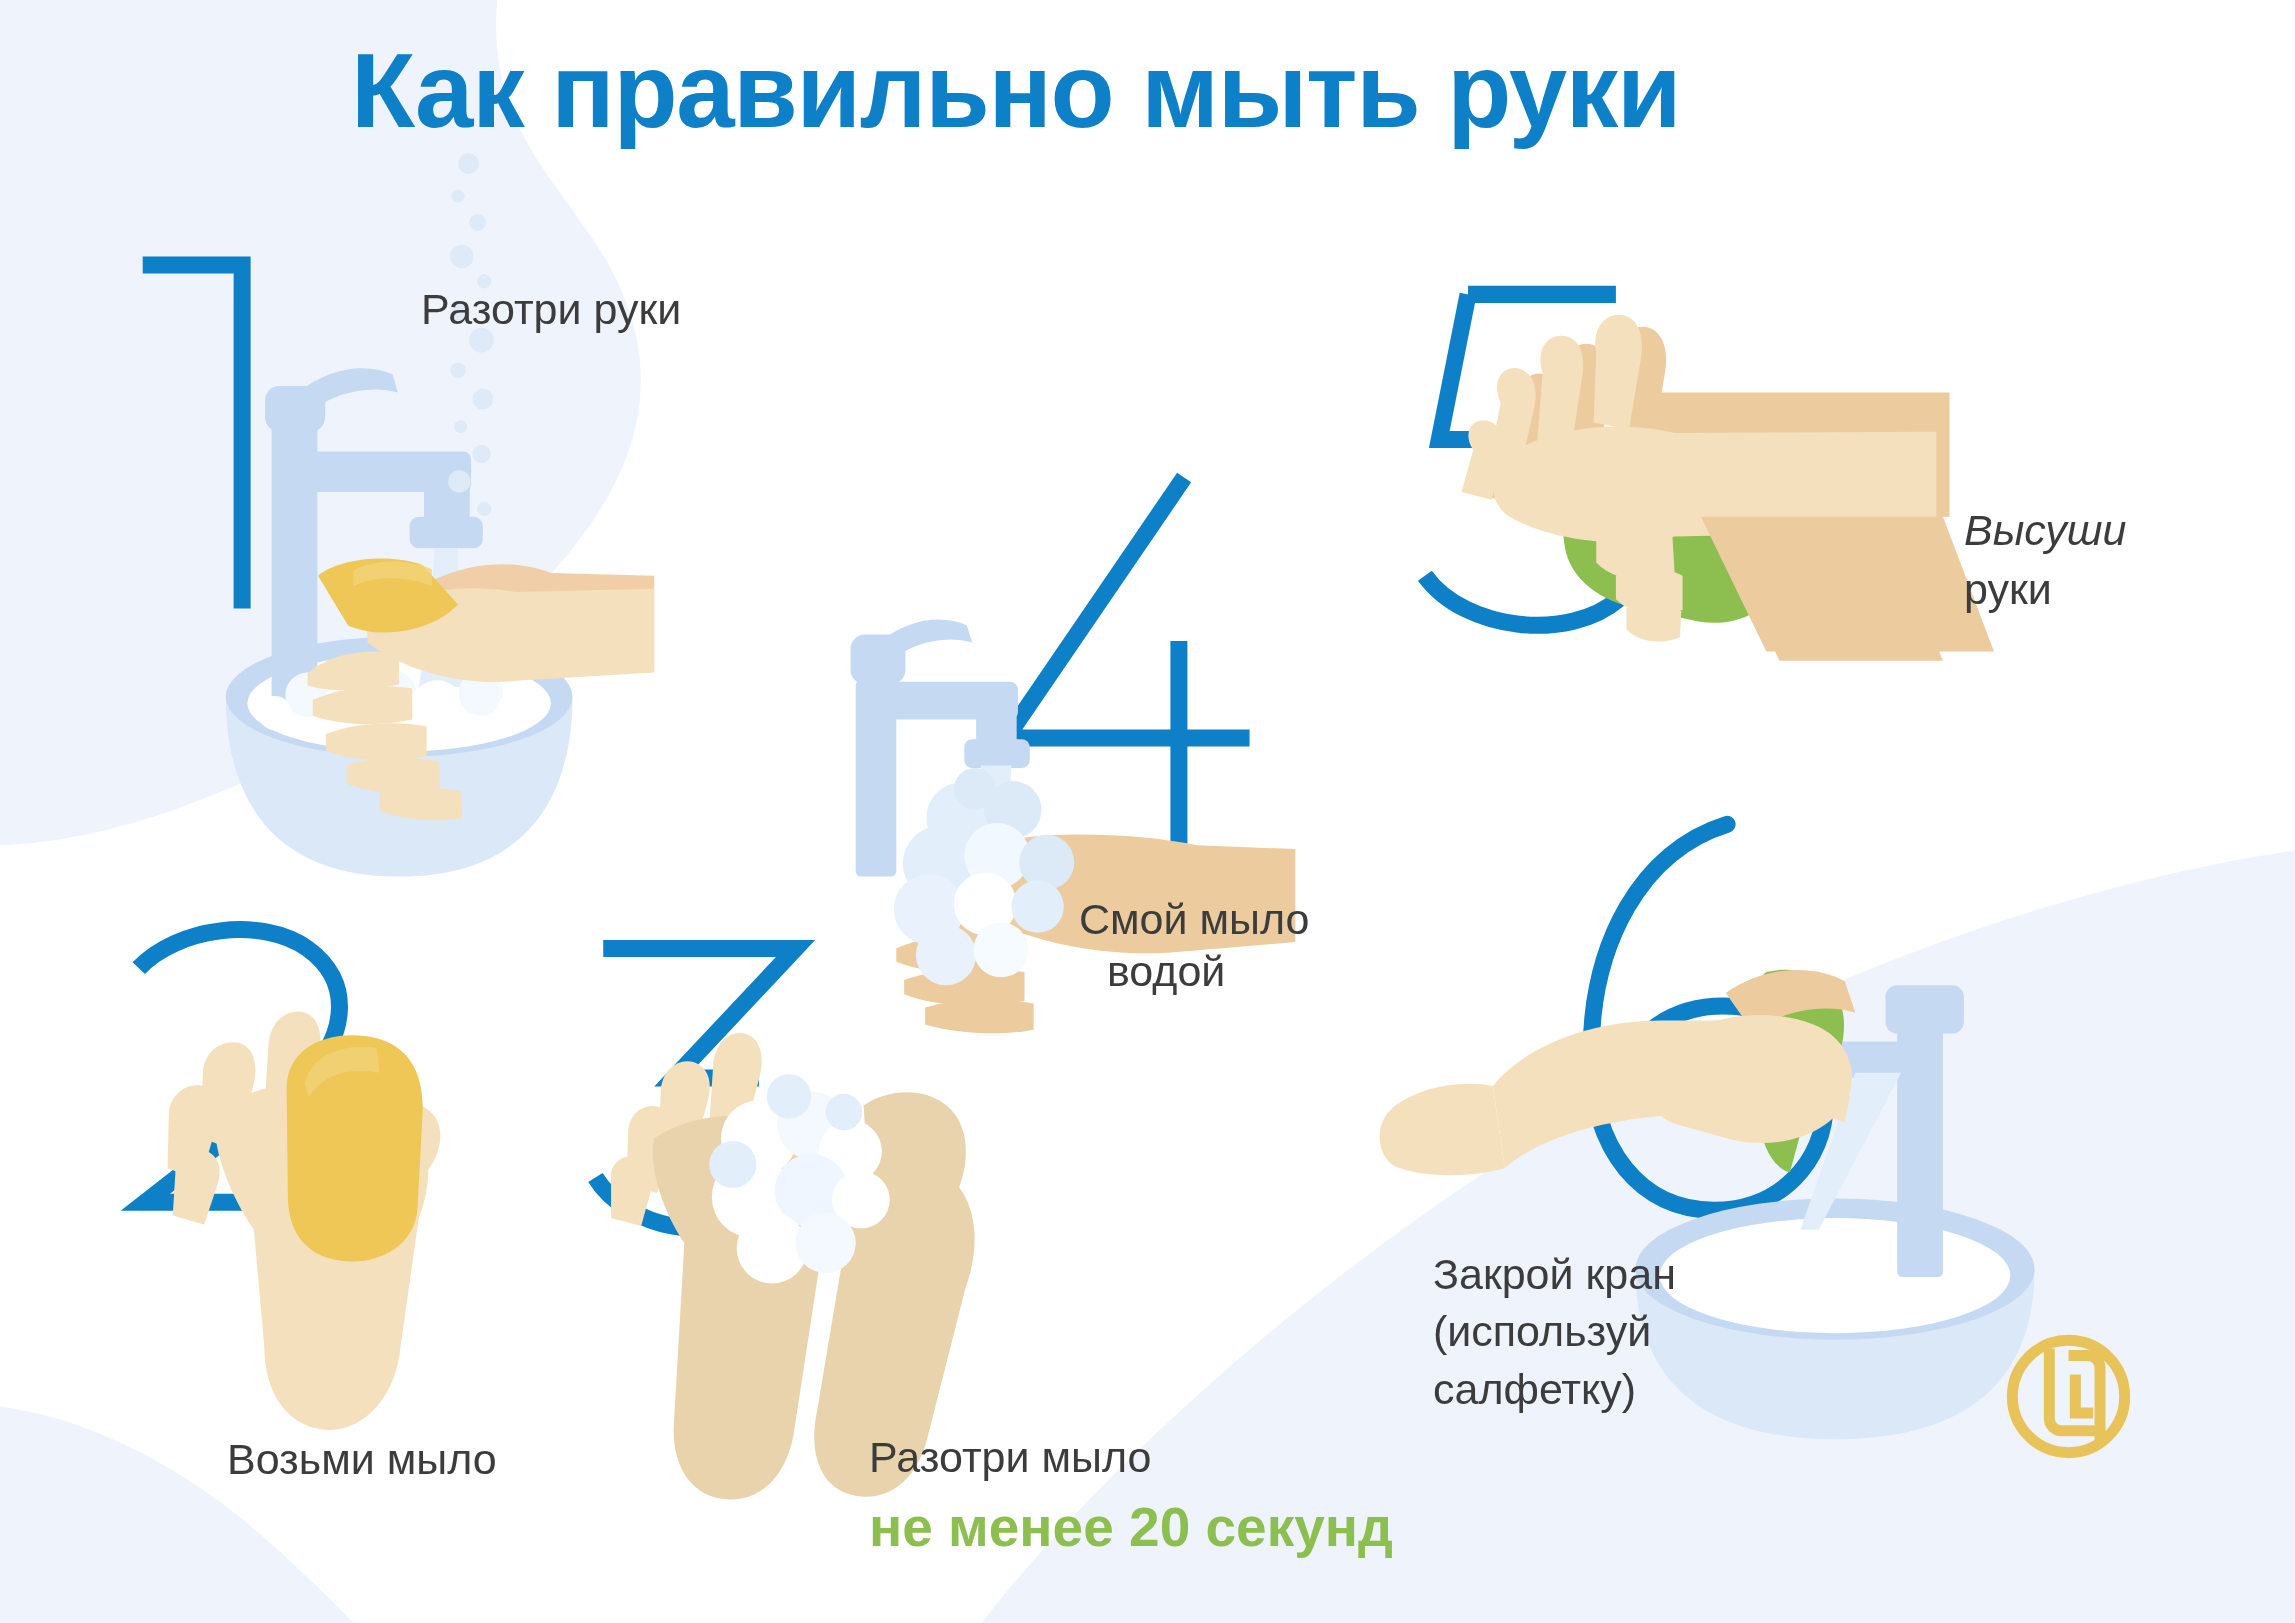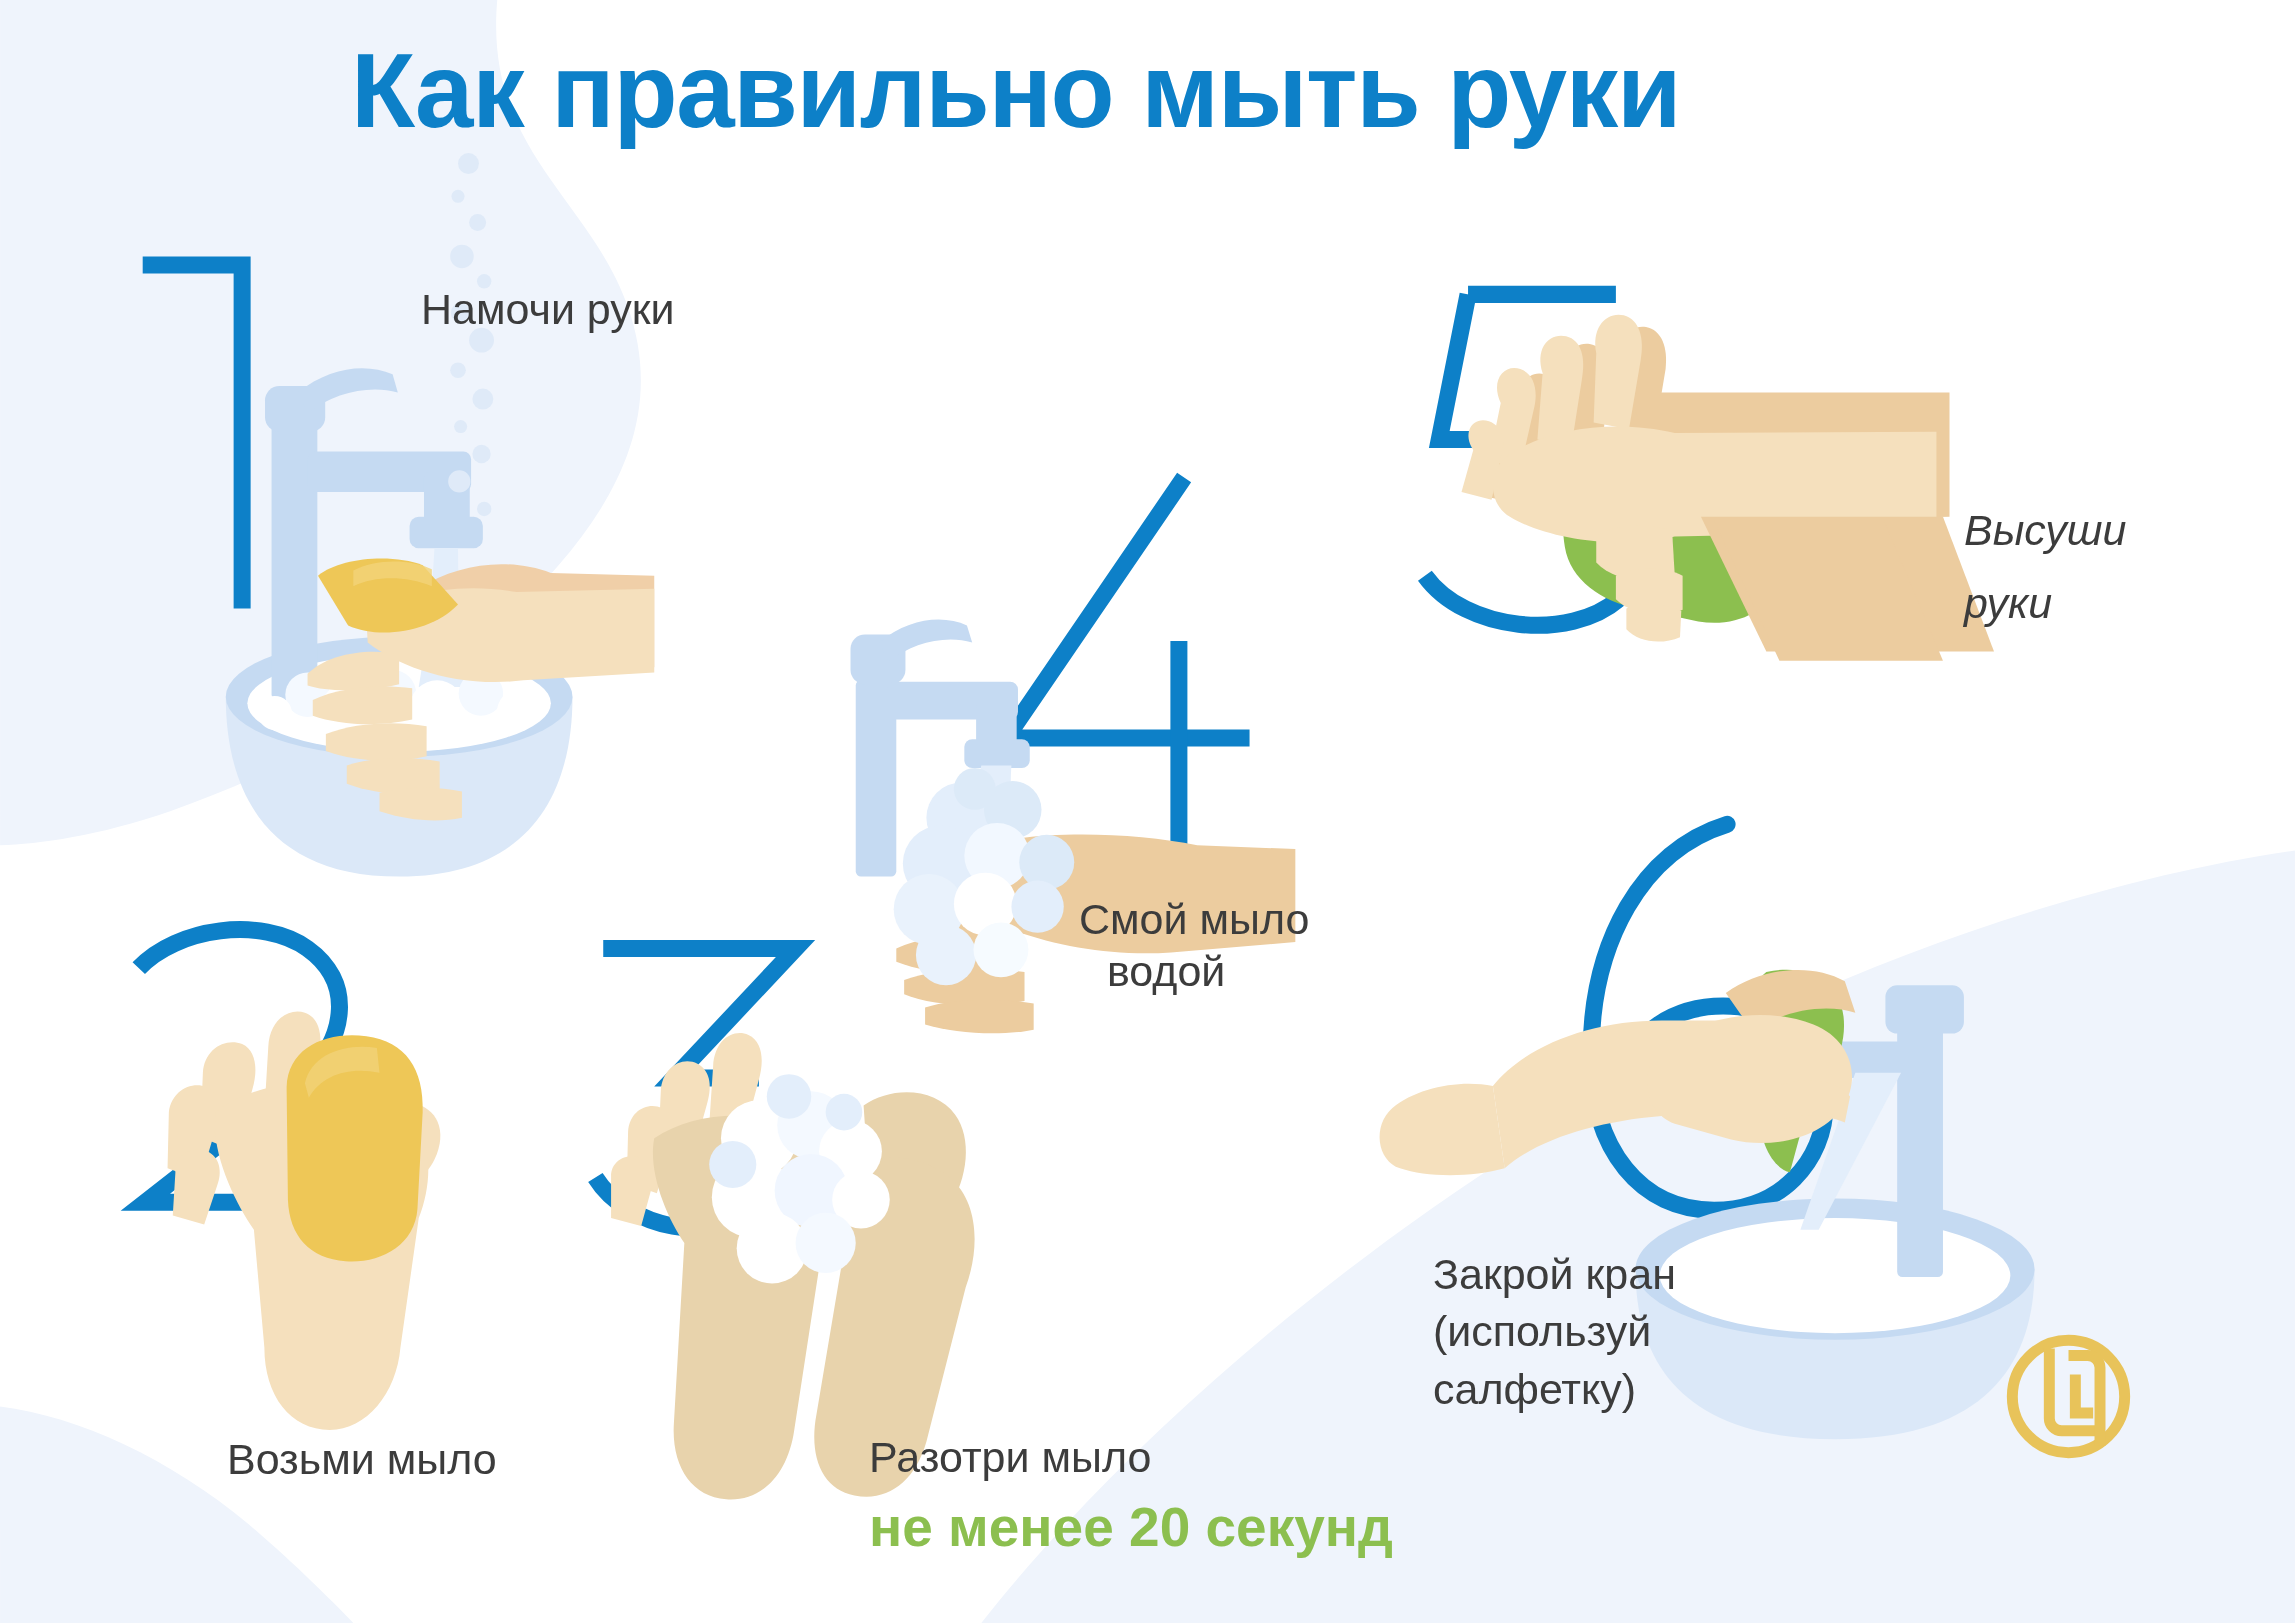--- a/index.html
+++ b/index.html
@@ -344,31 +344,31 @@
     </g>
   </svg>
 
   <svg style="position:absolute;left:2000px;top:1328px;width:137px;height:137px;" viewBox="0 0 100 100" xmlns="http://www.w3.org/2000/svg">
     <circle cx="50" cy="50" r="41" fill="none" stroke="#e8c35a" stroke-width="8"></circle>
     <path d="M36,15 L36,66 a9,9 0 0 0 9,9 L72,75" fill="none" stroke="#e8c35a" stroke-width="8"></path>
     <path d="M50,20 L64,20 a9,9 0 0 1 9,9 L73,86" fill="none" stroke="#e8c35a" stroke-width="8"></path>
     <path d="M55,34 L55,62 L68,62" fill="none" stroke="#e8c35a" stroke-width="8"></path>
   </svg>
 
-  <div class="txt step-label" style="left:421px;top:284px;">Намочи руки</div>
+  <div class="txt step-label" style="left:421px;top:284px;">Разотри руки</div>
 
   <div class="txt step-label" style="left:195px;top:1434px;margin-left:32px;">Возьми мыло</div>
 
   <div class="txt step-label" style="left:869px;top:1432px;">Разотри мыло</div>
   <div class="txt step-sub" style="left:869px;top:1495px;">не менее 20 секунд</div>
 
   <div class="txt step-label" style="left:1079px;top:894px;">Смой мыло</div>
   <div class="txt step-label" style="left:1107px;top:946px;">водой</div>
 
   <div class="txt step-label" style="left:1964px;top:505px;font-style:italic;">Высуши</div>
-  <div class="txt step-label" style="left:1964px;top:578px;font-style:italic;">руки</div>
+  <div class="txt step-label" style="left:1964px;top:564px;">руки</div>
 
   <div class="txt step-label" style="left:1433px;top:1249px;">Закрой кран</div>
   <div class="txt step-label" style="left:1433px;top:1306px;">(используй</div>
   <div class="txt step-label" style="left:1433px;top:1364px;">салфетку)</div>
 
 </div>
 
 
 </body></html>

